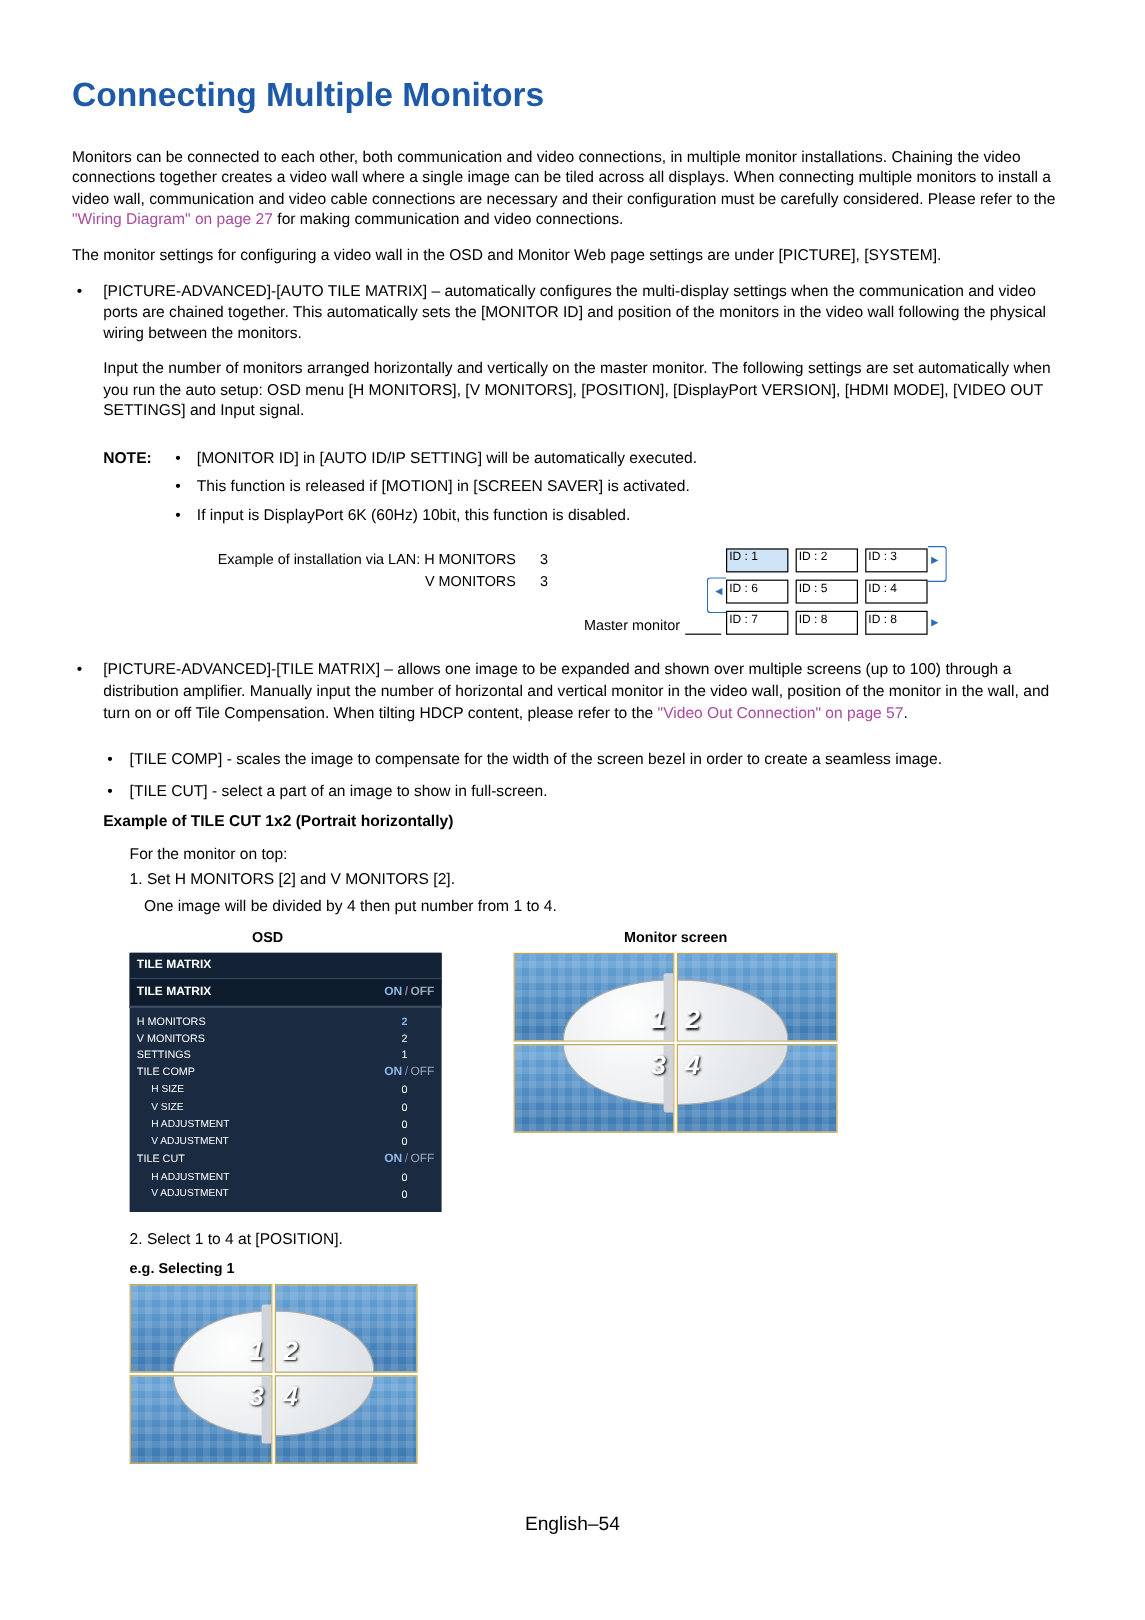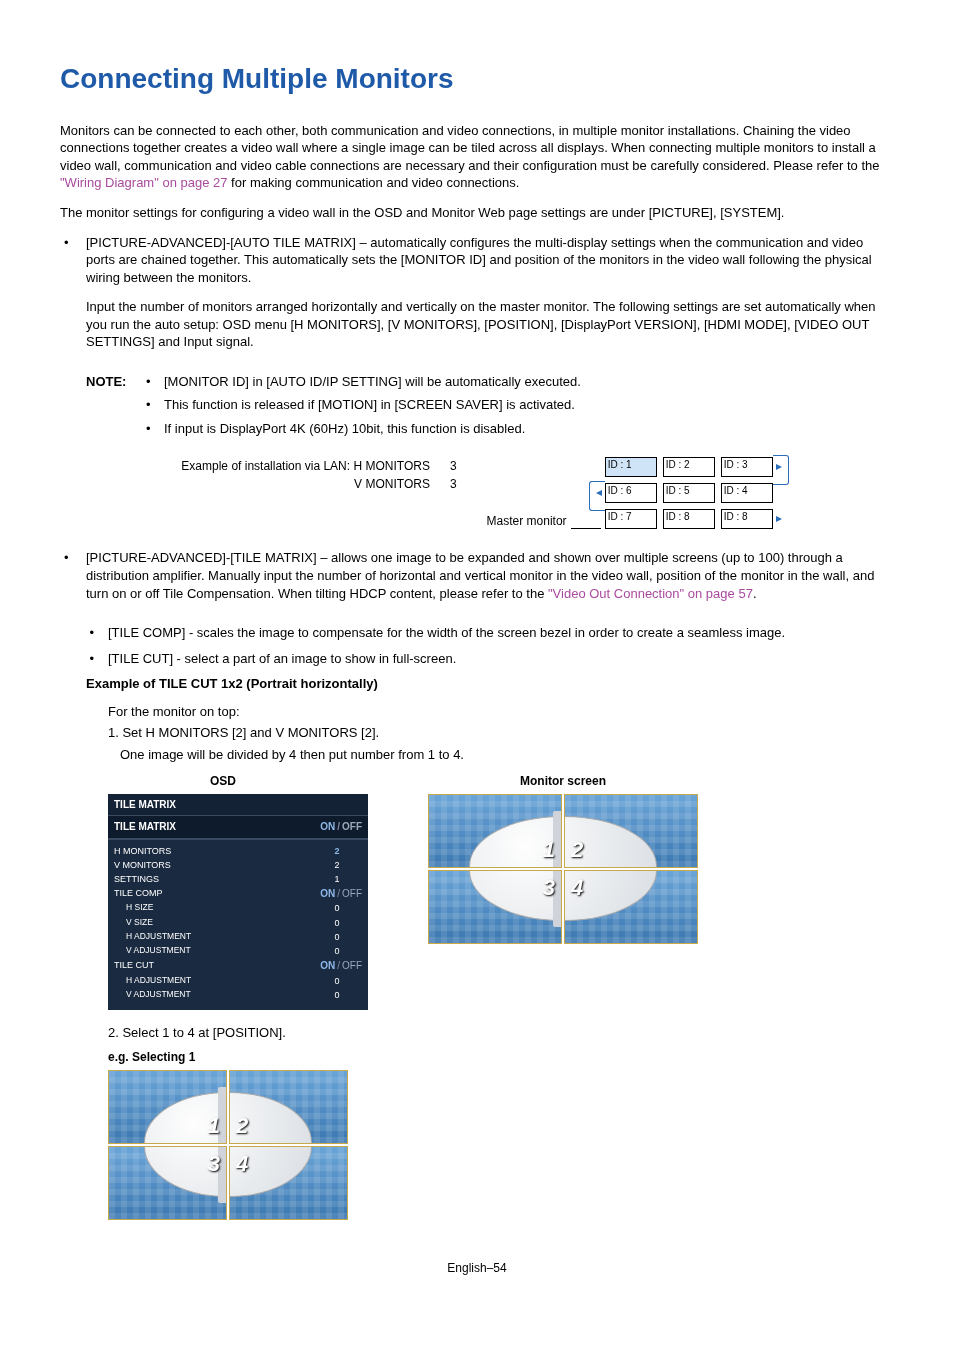--- a/index.html
+++ b/index.html
@@ -55,21 +55,21 @@
   .q3 .num { right: 6px; top: 2px; }
   .q4 .num { left: 6px; top: 2px; }
   .plate-tl { position:absolute; width:140%; height:140%; border-radius:50%; background:radial-gradient(circle at 30% 30%, #fefefe, #d8dde2); right:-70%; bottom:-70%; border:1px solid #aaa; }
   .plate-tr { position:absolute; width:140%; height:140%; border-radius:50%; background:radial-gradient(circle at 30% 30%, #fefefe, #d8dde2); left:-70%; bottom:-70%; border:1px solid #aaa; }
   .plate-bl { position:absolute; width:140%; height:140%; border-radius:50%; background:radial-gradient(circle at 30% 30%, #fefefe, #d8dde2); right:-70%; top:-70%; border:1px solid #aaa; }
   .plate-br { position:absolute; width:140%; height:140%; border-radius:50%; background:radial-gradient(circle at 30% 30%, #fefefe, #d8dde2); left:-70%; top:-70%; border:1px solid #aaa; }
   .fork { position:absolute; width:10px; height:60px; background:#d0d4da; border-radius:2px; }
   .q1 .fork { right:-2px; bottom:-4px; } .q3 .fork { right:-2px; top:-4px; }
   .big-fig { margin-top: 8px; }
   .big-caption { font-weight: bold; font-size: 12px; text-align: left; margin-bottom: 4px; width: 240px; }
-  .footer { text-align: center; font-size: 12px; margin-top: 40px; }
+  .footer { text-align: center; font-size: 16px; margin-top: 40px; }
   .master-line { width: 30px; border-top: 1px solid #000; margin-top: 10px; }
   .master-wrap { display: flex; align-items: flex-end; gap: 4px; }
   .grid-wrap { position: relative; }
   .loop-r1 { top: -2px; right: -16px; width: 16px; height: 30px; border-left: none; border-top-right-radius: 3px; border-bottom-right-radius: 3px; }
   .loop-r2 { top: 24px; left: -16px; width: 16px; height: 30px; border-right: none; border-top-left-radius: 3px; border-bottom-left-radius: 3px; }
 </style>
 </head>
 <body>
 
 <h1>Connecting Multiple Monitors</h1>
@@ -94,21 +94,21 @@
     <div>
         <div class="dot">•</div>
         <div>[MONITOR ID] in [AUTO ID/IP SETTING] will be automatically executed.</div>
       </div>
     <div>
         <div class="dot">•</div>
         <div>This function is released if [MOTION] in [SCREEN SAVER] is activated.</div>
       </div>
     <div>
         <div class="dot">•</div>
-        <div>If input is DisplayPort 4K (60Hz) 10bit, this function is disabled.</div>
+        <div>If input is DisplayPort 6K (60Hz) 10bit, this function is disabled.</div>
       </div>
   </div>
 </div>
 
 <div class="diagram-row">
   <div class="example-install">
     <span>Example of installation via LAN:</span>
     <div class="hv-grid">
       <span>H MONITORS</span>
         <span>3</span>

